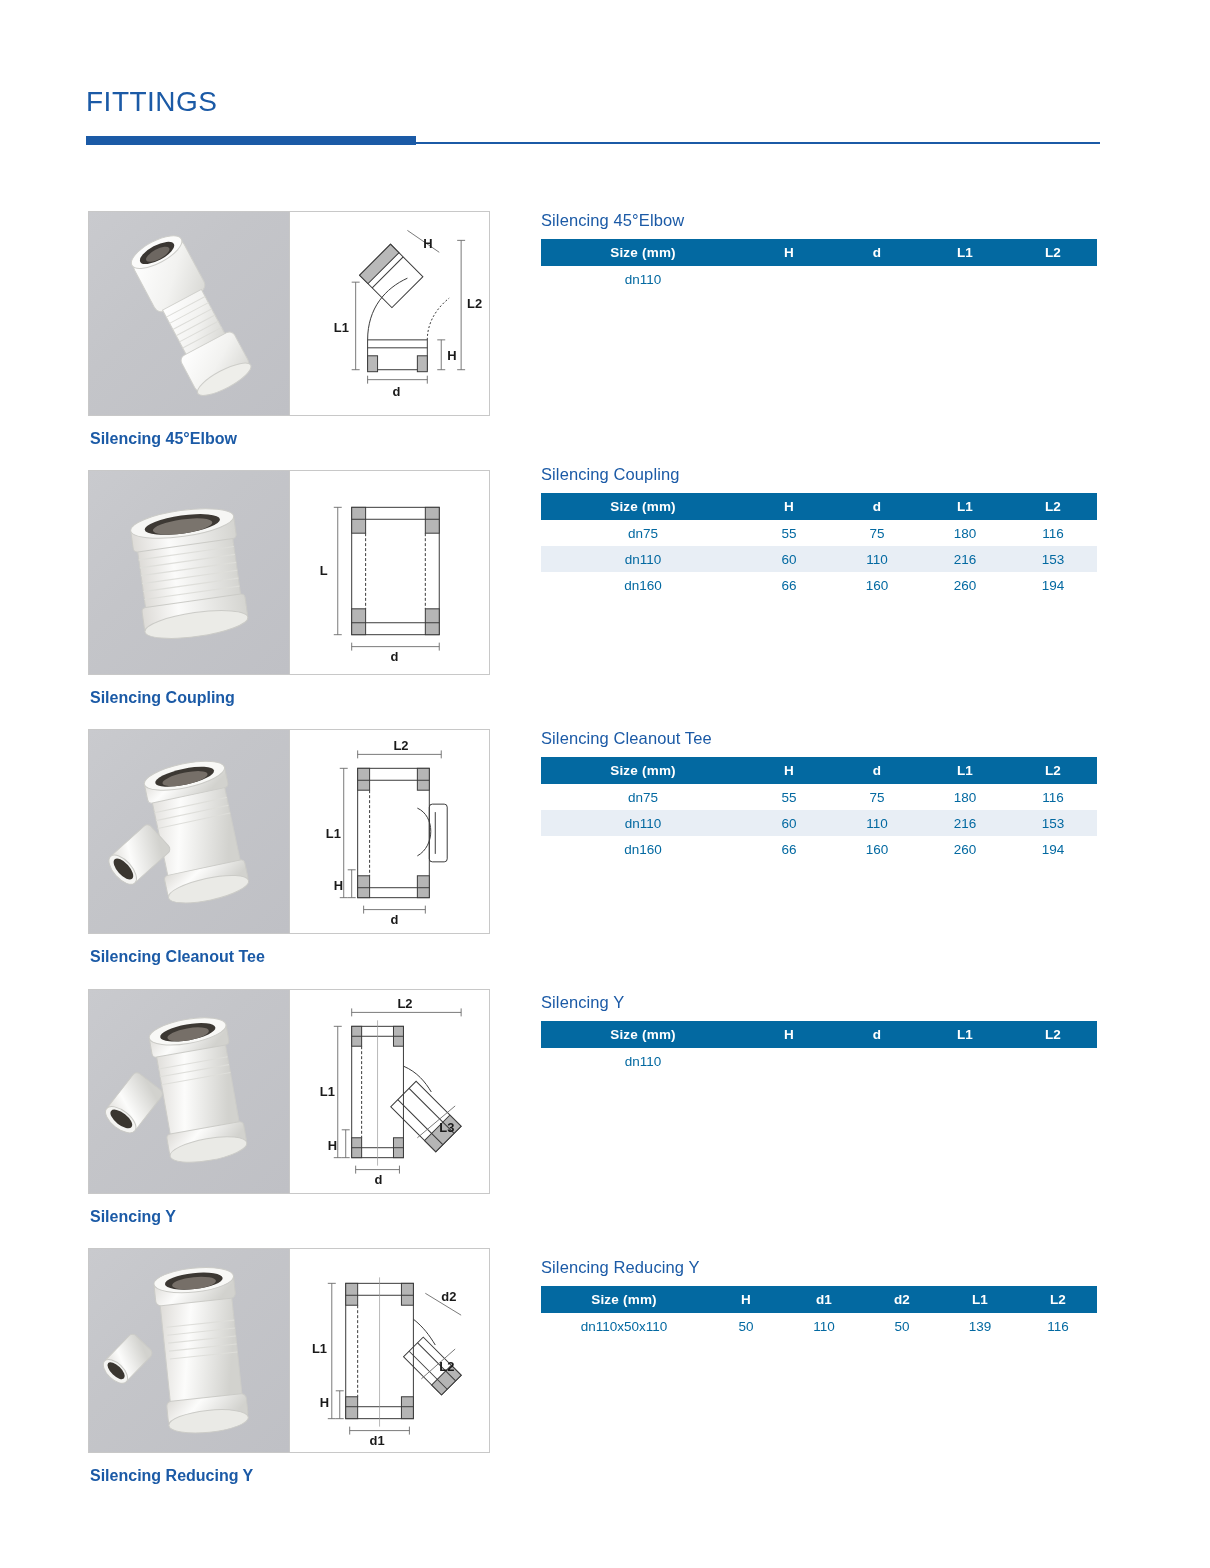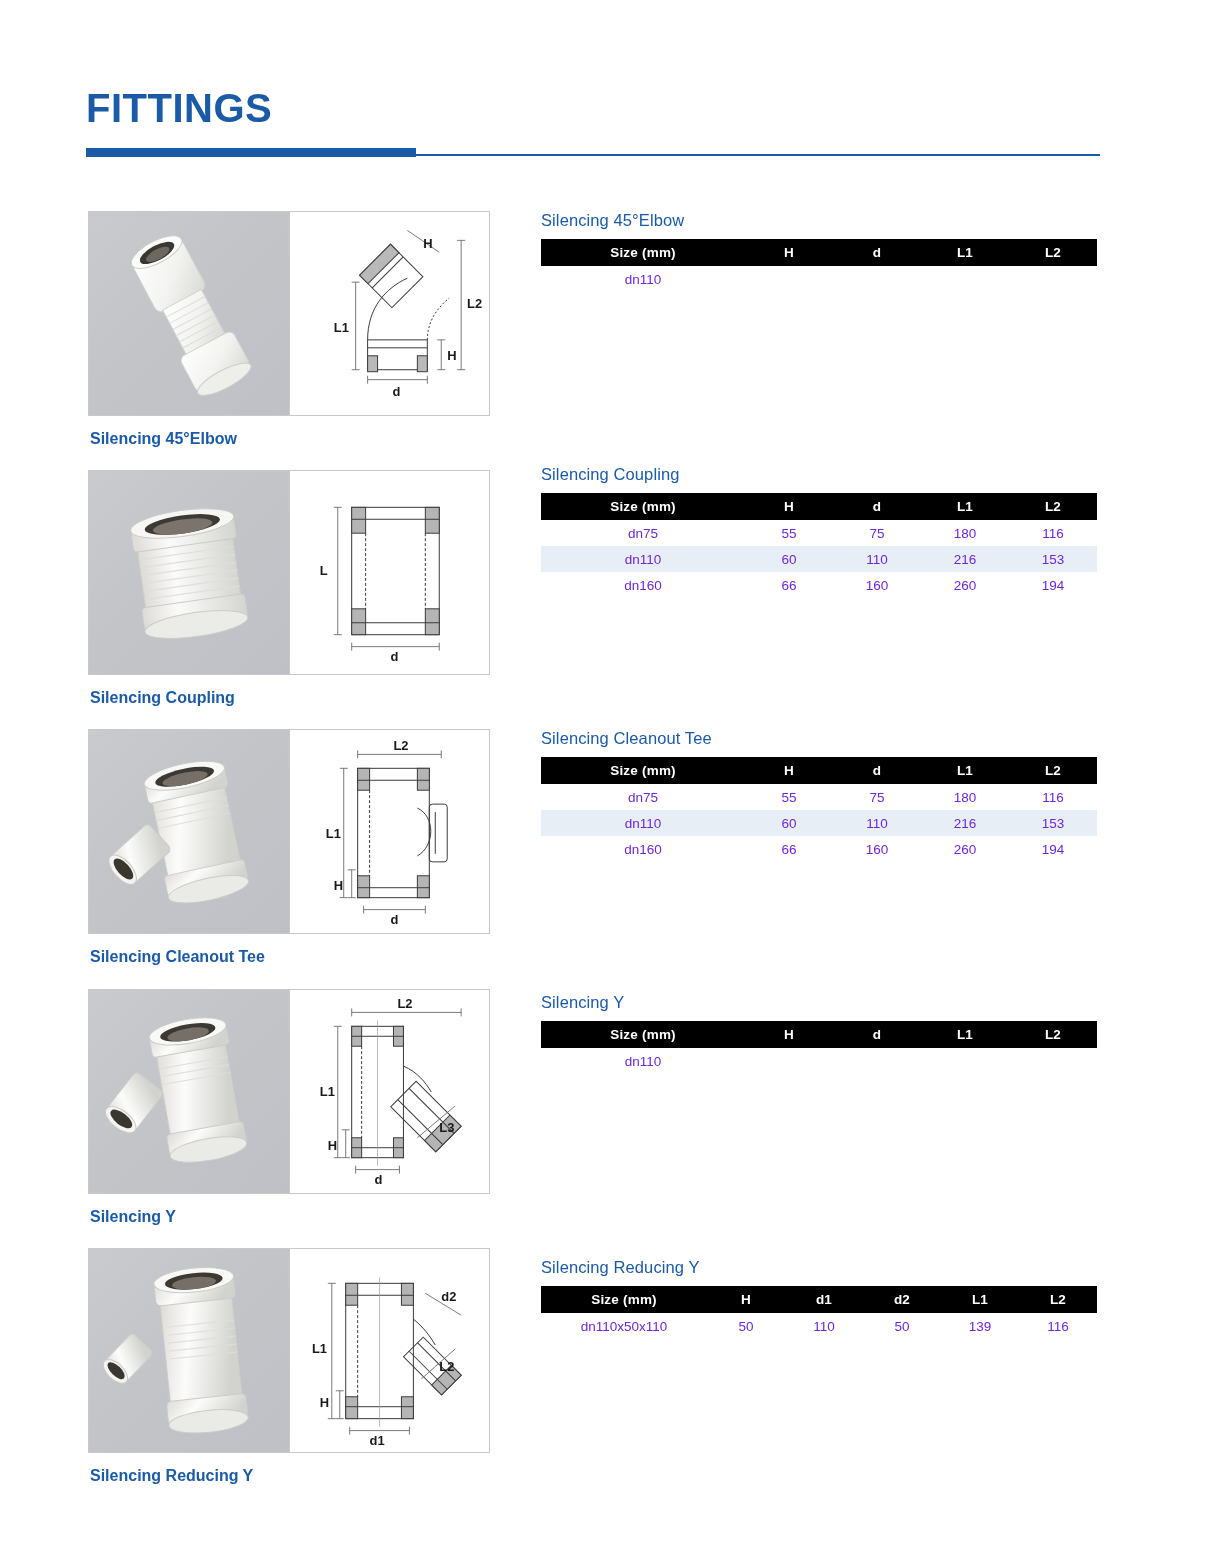--- a/index.html
+++ b/index.html
@@ -12,22 +12,22 @@
     color: #333333;
     position: relative;
     overflow: hidden;
   }
 
   .page { position: relative; width: 1210px; height: 1568px; }
 
   
   .page-header { position: absolute; left: 86px; top: 88px; width: 1014px; }
   .page-title {
-    font-size: 40px;
-    font-weight: bold;
+    font-size: 28px;
+    font-weight: normal;
     color: #1b5aa6;
     letter-spacing: 0.5px;
     line-height: 1;
     margin: 0;
   }
   .title-rule { position: relative; margin-top: 20px; height: 10px; }
   .title-rule .thick {
     position: absolute; left: 0; top: 0;
     width: 330px; height: 9px; background: #1b5aa6;
   }
@@ -77,32 +77,32 @@
     margin: 0 0 9px 0;
     font-weight: normal;
     letter-spacing: 0.1px;
   }
   table.spec {
     border-collapse: collapse;
     width: 556px;
     table-layout: fixed;
   }
   table.spec thead th {
-    background: #000000;
+    background: #0369a1;
     color: #ffffff;
     font-size: 13.5px;
     font-weight: bold;
     height: 27px;
     text-align: center;
     padding: 0;
     letter-spacing: 0.2px;
   }
   table.spec tbody td {
     font-size: 13.5px;
-    color: #6d28d9;
+    color: #0369a1;
     height: 26px;
     text-align: center;
     padding: 0;
     background: #ffffff;
   }
   table.spec tbody tr.alt td { background: #e8eef5; }
 
   
   .c5 col.c1 { width: 204px; }
   .c5 col.c2 { width: 88px; }

